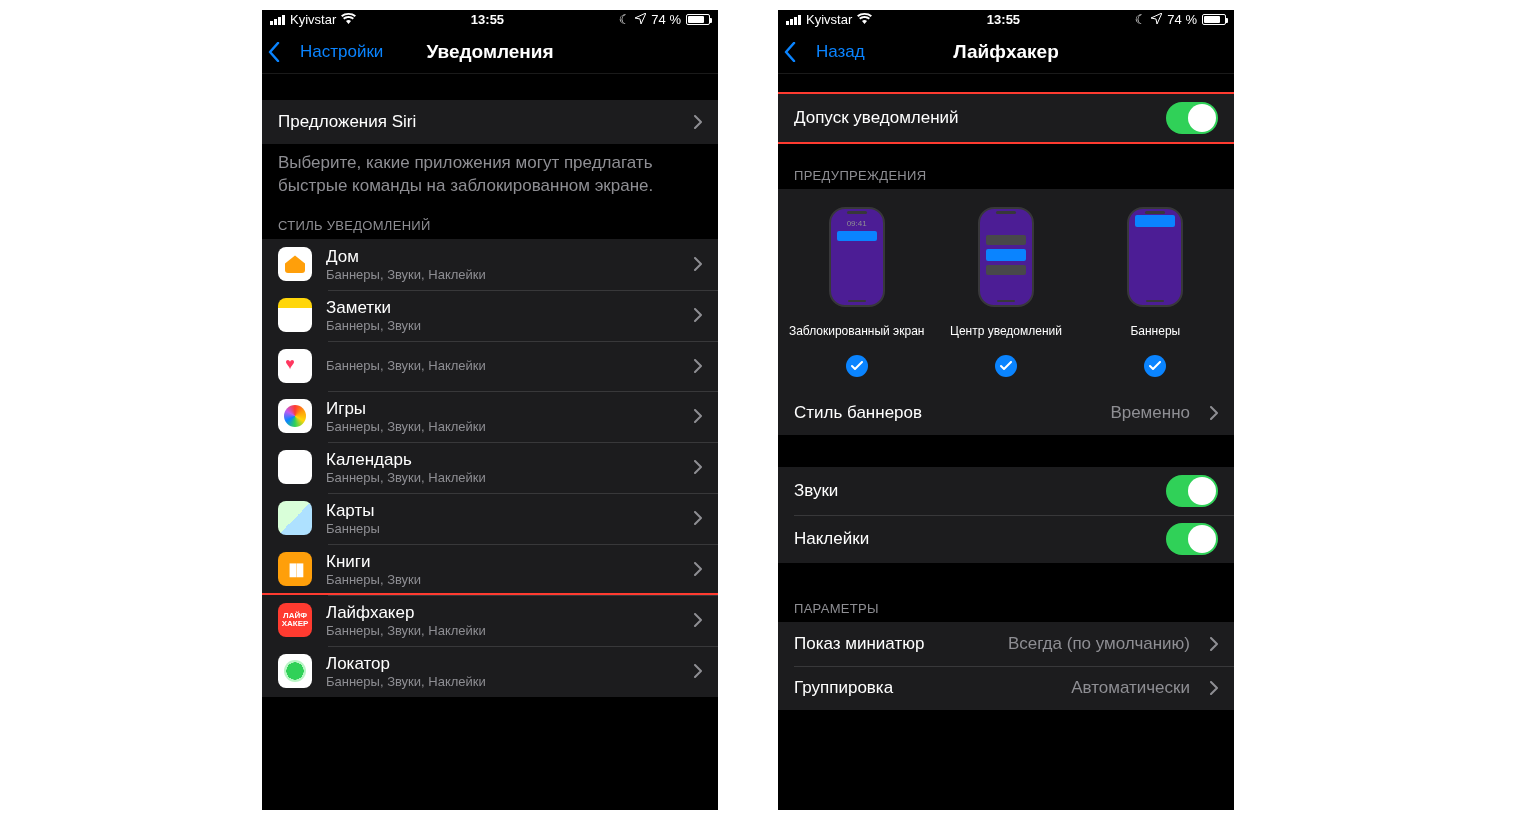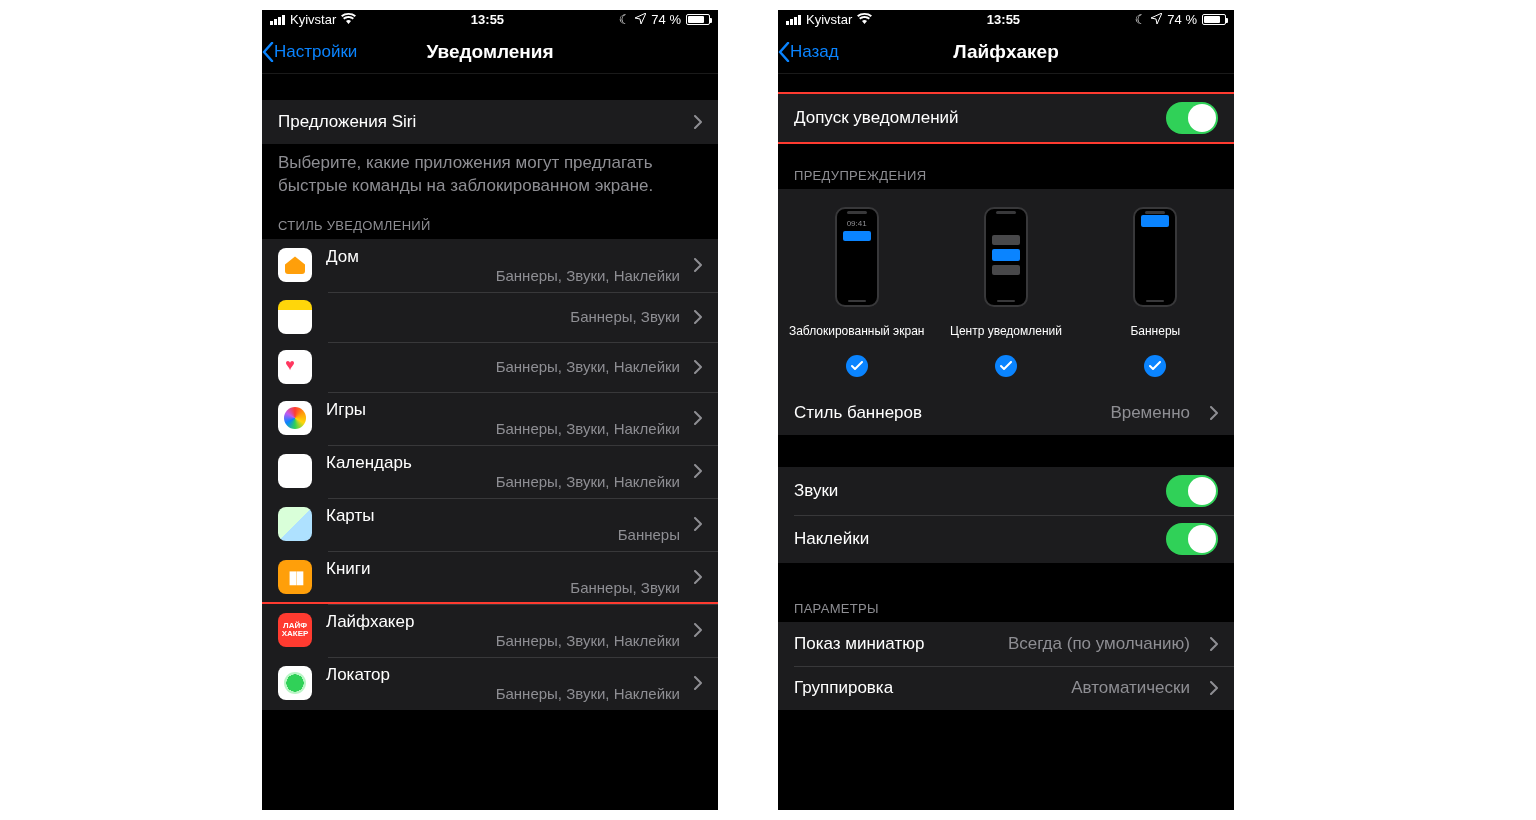--- a/index.html
+++ b/index.html
@@ -55,21 +55,21 @@
   .batt-fill{position:absolute;left:1px;top:1px;bottom:1px;width:74%;background:#fff;border-radius:1px;}
   
   .navbar {
     height: 44px;
     display:flex;
     align-items:center;
     position:relative;
     border-bottom: 0.5px solid rgba(255,255,255,0.1);
   }
   .back {
-    display:flex;align-items:center;color:var(--blue);font-size:17px;gap:0;cursor:pointer;
+    display:flex;align-items:center;color:var(--blue);font-size:17px;gap:20px;padding-left:6px;cursor:pointer;
   }
   .back svg{width:12px;height:20px;}
   .nav-title {
     position:absolute;left:0;right:0;text-align:center;font-weight:600;font-size:19px;pointer-events:none;
   }
   
   .content{overflow-y:hidden;}
   .header-text{color:var(--text2);font-size:13px;padding:6px 16px 6px 16px;text-transform:uppercase;letter-spacing:0.3px;}
   .footer-text{color:var(--text2);font-size:17px;padding:8px 16px 6px 16px;line-height:1.35;}
   .cell {
@@ -81,34 +81,34 @@
     position:relative;
     gap:14px;
   }
   .cell + .cell:before{
     content:"";position:absolute;left:16px;right:0;top:0;height:0.5px;background:var(--sep);
   }
   .cell.with-icon + .cell.with-icon:before{ left:66px;}
   .app-icon{width:34px;height:34px;border-radius:8px;flex:0 0 34px;display:flex;align-items:center;justify-content:center;font-size:18px;}
   .cell-main{flex:1;display:flex;flex-direction:column;justify-content:center;min-width:0;}
   .cell-title{font-size:17px;color:var(--text);}
-  .cell-sub{font-size:15px;color:var(--text2);text-align:right;}
+  .cell-sub{font-size:13px;color:var(--text2);}
   .cell-value{color:var(--text2);font-size:17px;margin-right:6px;}
   .chev{color:var(--text2);}
   .chev svg{width:8px;height:14px;display:block;}
   .hl{position:relative;}
   .hl:after{content:"";position:absolute;inset:-2px;border:2px solid var(--highlight);border-radius:2px;pointer-events:none;}
   
   .toggle{width:52px;height:32px;border-radius:16px;position:relative;}
   .toggle.on{background:var(--green);}
   .toggle.on:after{content:"";position:absolute;right:2px;top:2px;width:28px;height:28px;border-radius:50%;background:#fff;}
   
   .preview-row{background:var(--cell);display:flex;justify-content:space-around;padding:18px 4px 14px 4px;}
   .preview-item{display:flex;flex-direction:column;align-items:center;gap:10px;width:33%;}
-  .preview-phone{width:44px;height:100px;border:2px solid var(--sep);border-radius:10px;position:relative;overflow:hidden;background:#000000;}
+  .preview-phone{width:56px;height:100px;border:2px solid var(--sep);border-radius:16px;position:relative;overflow:hidden;background:#4c1d95;}
   .preview-phone .notch{position:absolute;top:2px;left:50%;transform:translateX(-50%);width:20px;height:3px;background:var(--sep);border-radius:2px;}
   .preview-phone .homebar{position:absolute;bottom:3px;left:50%;transform:translateX(-50%);width:18px;height:2px;background:var(--sep);border-radius:2px;}
   .lock-time{position:absolute;top:10px;left:0;right:0;text-align:center;font-size:8px;color:var(--text2);}
   .lock-banner{position:absolute;top:22px;left:6px;right:6px;height:10px;background:var(--blue);border-radius:2px;}
   .nc-b1{position:absolute;top:26px;left:6px;right:6px;height:10px;background:#48484a;border-radius:2px;}
   .nc-b2{position:absolute;top:40px;left:6px;right:6px;height:12px;background:var(--blue);border-radius:2px;}
   .nc-b3{position:absolute;top:56px;left:6px;right:6px;height:10px;background:#48484a;border-radius:2px;}
   .bn-b{position:absolute;top:6px;left:6px;right:6px;height:12px;background:var(--blue);border-radius:2px;}
   .preview-label{font-size:12px;color:var(--text);text-align:center;line-height:1.2;min-height:28px;display:flex;align-items:center;}
   .check{width:22px;height:22px;border-radius:50%;background:var(--blue);display:flex;align-items:center;justify-content:center;}
@@ -198,20 +198,21 @@
           </div>
           <span class="chev">
             <svg viewBox="0 0 8 14">
               <path d="M1 1 L7 7 L1 13" stroke="#8e8e93" stroke-width="2" fill="none" stroke-linecap="round" stroke-linejoin="round"></path>
             </svg>
           </span>
         </div>
         <div class="cell with-icon">
           <div class="app-icon ic-notes"></div>
           <div class="cell-main">
+            <div class="cell-title">Заметки</div>
             <div class="cell-sub">Баннеры, Звуки</div>
           </div>
           <span class="chev">
             <svg viewBox="0 0 8 14">
               <path d="M1 1 L7 7 L1 13" stroke="#8e8e93" stroke-width="2" fill="none" stroke-linecap="round" stroke-linejoin="round"></path>
             </svg>
           </span>
         </div>
         <div class="cell with-icon">
           <div class="app-icon ic-health"></div>

